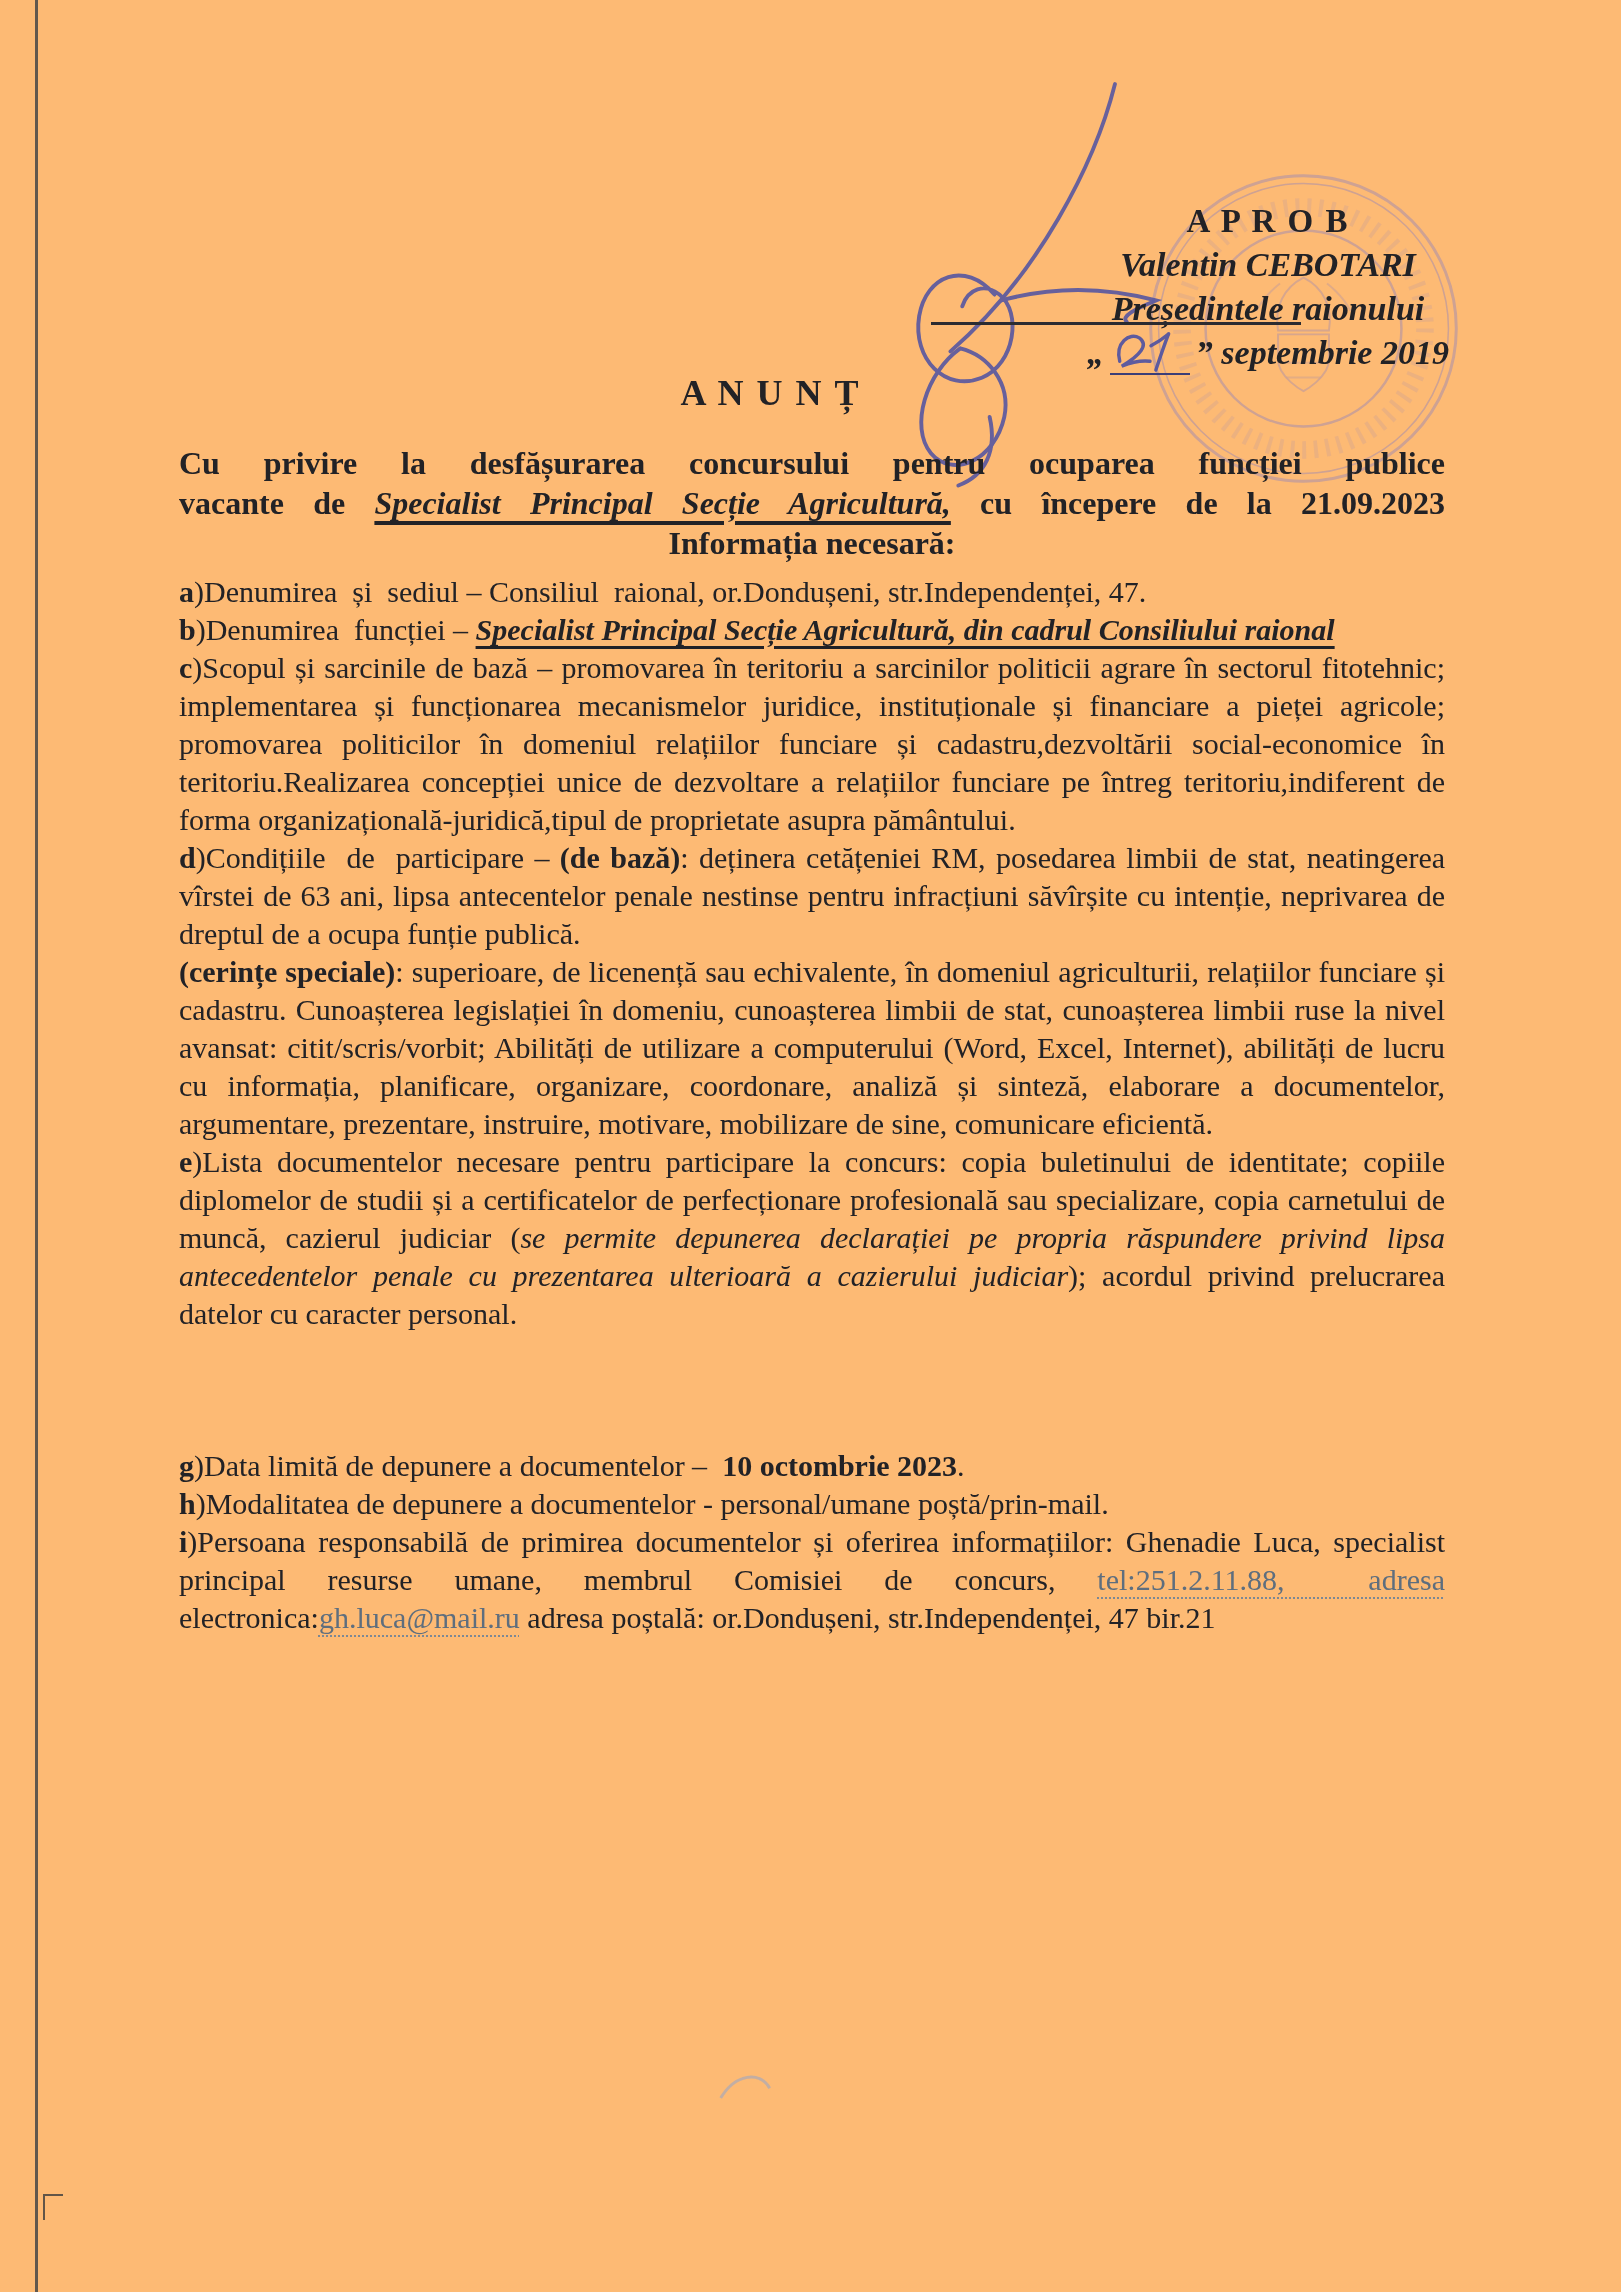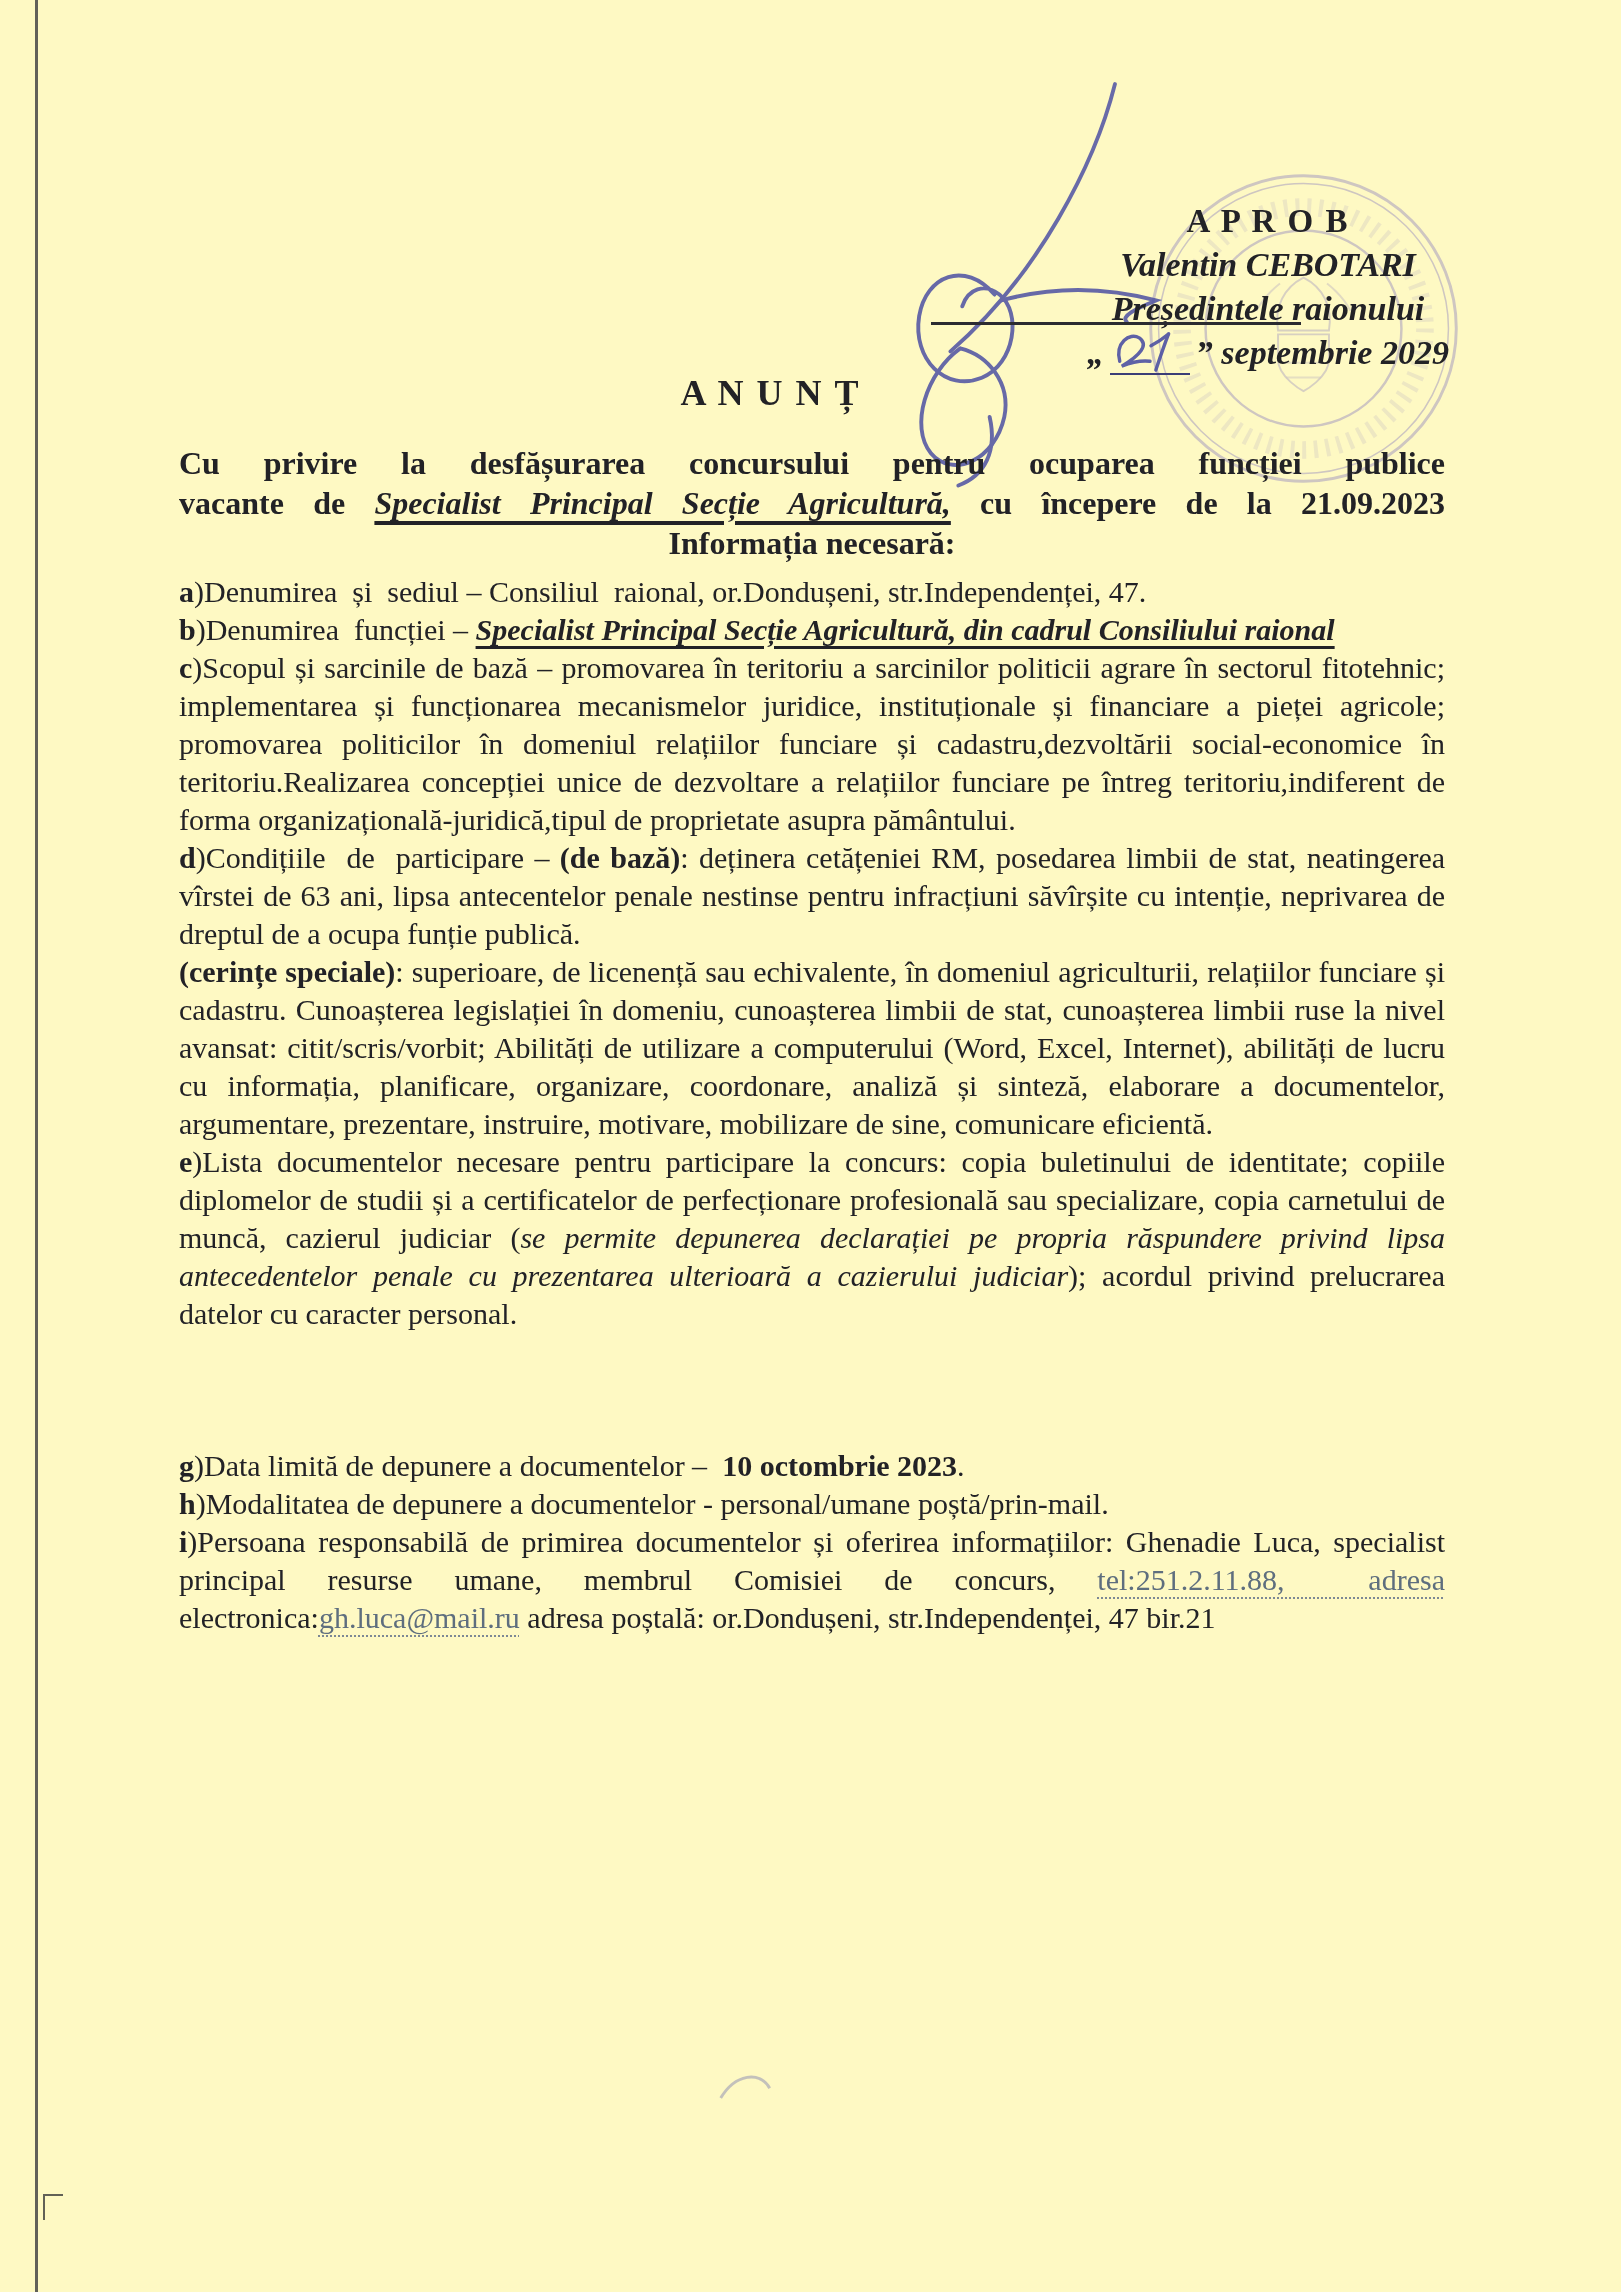--- a/index.html
+++ b/index.html
@@ -1,18 +1,18 @@
 <!DOCTYPE html>
 <html><head>
 <meta charset="utf-8">
 <style>
   html,body{margin:0;padding:0;background:#e8e8e8;}
   .page{
     position:relative;width:1621px;height:2293px;margin:0 auto;
-    background:#fef9c3;overflow:hidden;
+    background:#fdba74;overflow:hidden;
     font-family:"Liberation Serif", serif;color:#222226;
   }
   
   .edge-left{position:absolute;left:35px;top:0;width:2.9px;height:2293px;background:#474747;opacity:.85;}
   .corner-mark{position:absolute;left:43px;top:2194px;width:17.6px;height:23.5px;
     border-left:2.9px solid #3c3c3c;border-top:2.9px solid #3c3c3c;opacity:.8;}
   .stamp{position:absolute;left:1137px;top:162px;filter:blur(0.6px);}
   .signature{position:absolute;left:833px;top:69px;overflow:visible;}
   .pen-mark{position:absolute;left:706px;top:2049px;overflow:visible;}
 
@@ -88,21 +88,21 @@
       <span class="date-blank">
 
         <svg width="80" height="49" viewBox="0 0 82 50">
           <g stroke="#4d51a3" stroke-width="3.5" fill="none" opacity="0.9" stroke-linecap="round">
             <path d="M10,34 C5,15 20,4 30,10 C40,17 31,28 12,39 C22,35 33,33 41,34"></path>
             <path d="M60,6 C55,19 51,31 47,43"></path>
             <path d="M60,6 C54,11 48,15 42,18"></path>
           </g>
         </svg>
       </span>
-      <span>” septembrie 2029</span>
+      <span>” septembrie 2019</span>
     </div>
   </div>
   <div class="name-underline"></div>
 
   <div class="anunt">A N U N Ț</div>
 
   <div class="title">
     <div class="title-l1">Cu privire la desfășurarea concursului pentru ocuparea funcției publice</div>
     <div class="title-l2"><span>vacante de </span><span class="title-emph">Specialist Principal Secție Agricultură,</span><span> cu începere de la 21.09.2023</span></div>
     <div class="title-l3">Informația  necesară:</div>

